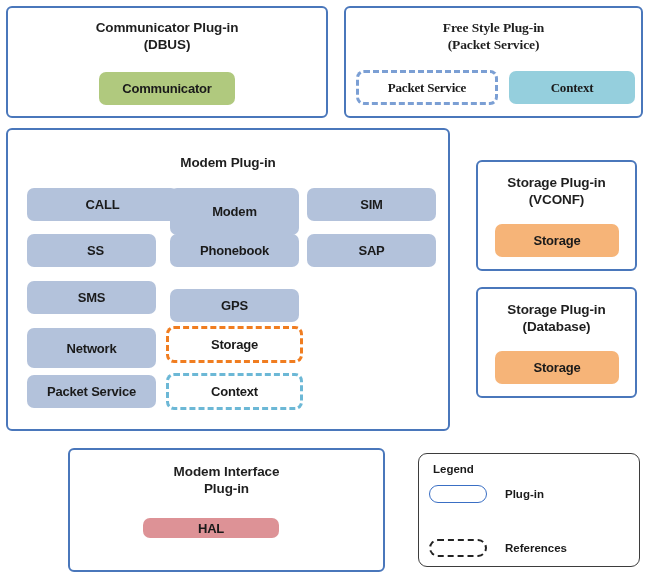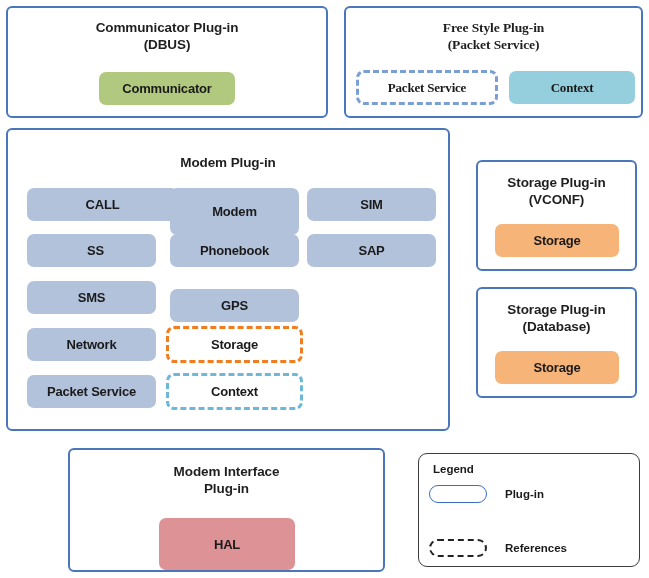--- a/index.html
+++ b/index.html
@@ -141,21 +141,21 @@
   <div class="ref ref-slate" style="left:10px; top:62px; width:142px; height:35px;">Packet Service</div>
   <div class="pill pill-teal" style="left:163px; top:63px; width:126px; height:33px;">Context</div>
 </div>
 
 <div class="plugin-box" id="modem-plugin" style="left:6px; top:128px; width:444px; height:303px;">
   <div class="plugin-title" style="position:absolute; left:0; right:0; top:24px;">Modem Plug-in</div>
 
   <div class="pill pill-object" style="left:19px; top:58px; width:151px; height:33px;">CALL</div>
   <div class="pill pill-object" style="left:19px; top:104px; width:129px; height:33px;padding-left:8px;">SS</div>
   <div class="pill pill-object" style="left:19px; top:151px; width:129px; height:33px;">SMS</div>
-  <div class="pill pill-object" style="left:19px; top:198px; width:129px; height:33px;">Network</div>
+  <div class="pill pill-object" style="left:19px; top:198px; width:129px; height:40px;">Network</div>
   <div class="pill pill-object" style="left:19px; top:245px; width:129px; height:33px;">Packet Service</div>
 
   <div class="pill pill-object" style="left:162px; top:58px; width:129px; height:47px;">Modem</div>
   <div class="pill pill-object" style="left:162px; top:104px; width:129px; height:33px;">Phonebook</div>
   <div class="pill pill-object" style="left:162px; top:151px; width:129px; height:33px;margin-top:8px;">GPS</div>
   <div class="ref ref-orange" style="left:158px; top:196px; width:137px; height:37px;">Storage</div>
   <div class="ref ref-blue" style="left:158px; top:243px; width:137px; height:37px;">Context</div>
 
   <div class="pill pill-object" style="left:299px; top:58px; width:129px; height:33px;">SIM</div>
   <div class="pill pill-object" style="left:299px; top:104px; width:129px; height:33px;">SAP</div>
@@ -175,21 +175,21 @@
     <div>(Database)</div>
   </div>
   <div class="pill pill-orange" style="left:17px; top:62px; width:124px; height:33px;">Storage</div>
 </div>
 
 <div class="plugin-box" id="modem-interface-plugin" style="left:68px; top:448px; width:317px; height:124px;">
   <div class="plugin-title" style="position:absolute; left:0; right:0; top:13px;">
     <div>Modem Interface</div>
     <div>Plug-in</div>
   </div>
-  <div class="pill pill-rose" style="left:89px; top:68px; width:136px; height:52px;">HAL</div>
+  <div class="pill pill-rose" style="left:73px; top:68px; width:136px; height:20px;">HAL</div>
 </div>
 
 <div id="legend-box" style="left:418px; top:453px; width:222px; height:114px;">
   <div class="legend-title">Legend</div>
 
   <div class="legend-row" style="top:31px;">
     <span class="legend-swatch sw-plugin"></span>
     <span class="legend-label">Plug-in</span>
   </div>
 

